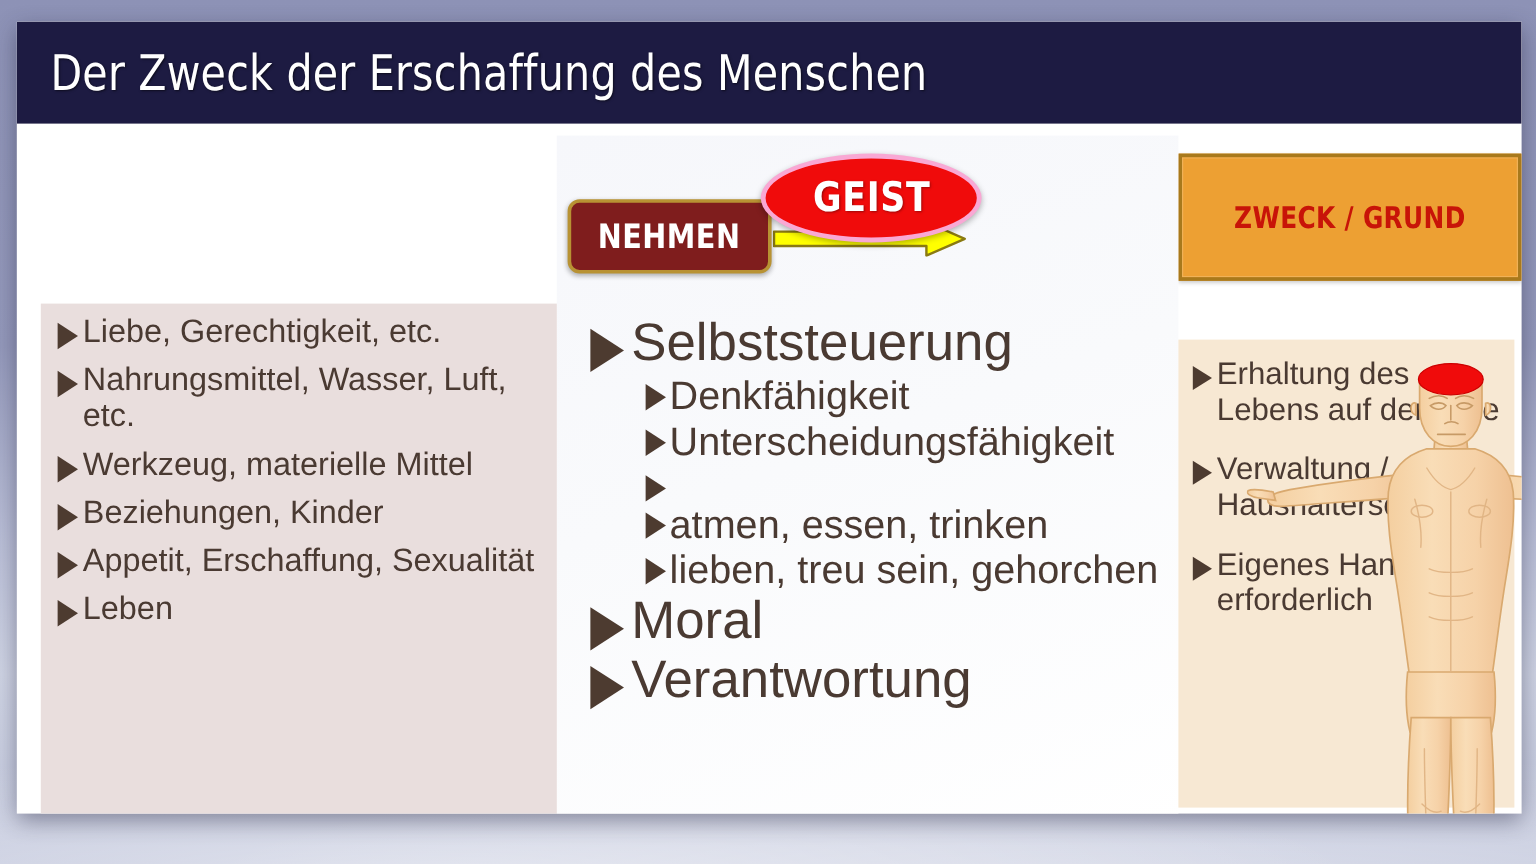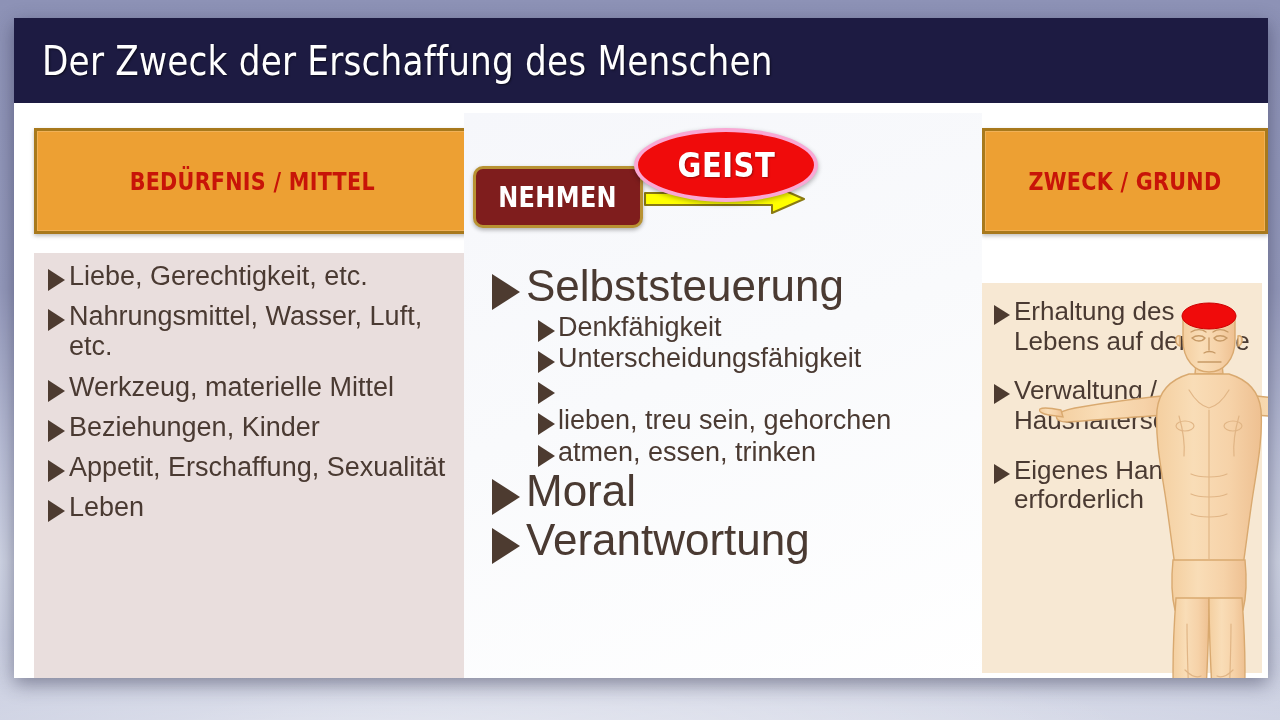--- a/index.html
+++ b/index.html
@@ -101,21 +101,21 @@
   
   #list-right{position:absolute;left:12px;top:14px;right:8px;}
   #list-right li{font-size:26px;line-height:1.14;margin-bottom:20px;}
   #list-right .tri{border-left-width:16px;border-top-width:10px;border-bottom-width:10px;margin-top:8px;margin-right:4px;}
 
   
   #list-center{position:absolute;left:28px;top:150px;right:6px;z-index:3;}
   #list-center li{margin-bottom:0px;align-items:flex-start;}
   #list-center li.lvl1{font-size:44px;line-height:1.05;margin-bottom:2px;}
   #list-center li.lvl1 .tri{border-left-width:28px;border-top-width:18px;border-bottom-width:18px;margin-top:11px;margin-right:6px;}
-  #list-center li.lvl2{font-size:27px;line-height:1.12;margin-left:46px;margin-bottom:1px;}
+  #list-center li.lvl2{font-size:33px;line-height:1.12;margin-left:46px;margin-bottom:1px;}
   #list-center li.lvl2 .tri{border-left-width:17px;border-top-width:11px;border-bottom-width:11px;margin-top:8px;margin-right:3px;}
 
   
   #geist{
     position:absolute;left:620px;top:110px;width:176px;height:66px;z-index:5;
     border-radius:50%;
     background:#f00b0b;
     border:4px solid #f9a8d4;
     display:flex;align-items:center;justify-content:center;
     box-shadow:0 2px 5px rgba(0,0,0,.3);
@@ -153,23 +153,20 @@
 <body>
 
 <div class="backdrop"></div>
 
 <div class="slide">
 
   <div class="titlebar">
     <div class="title">Der Zweck der Erschaffung des Menschen</div>
   </div>
 
-  <div class="chip" id="chip-left">
-    <span>BEDÜRFNIS / MITTEL</span>
-  </div>
 
   <div class="chip" id="chip-right">
     <span>ZWECK / GRUND</span>
   </div>
 
   <div class="panel" id="panel-center">
 
     <svg id="figure" viewBox="0 0 390 490">
       <defs>
         <linearGradient id="sk" x1="0" y1="0" x2="1" y2="0">
@@ -256,25 +253,25 @@
         </li>
       <li class="lvl2">
           <span class="tri"></span>
           <span class="litext">Unterscheidungsfähigkeit</span>
         </li>
       <li class="lvl2">
           <span class="tri"></span>
         </li>
       <li class="lvl2">
           <span class="tri"></span>
+          <span class="litext">atmen, essen, trinken</span>
+        </li>
+      <li class="lvl2">
+          <span class="tri"></span>
           <span class="litext">lieben, treu sein, gehorchen</span>
-        </li>
-      <li class="lvl2">
-          <span class="tri"></span>
-          <span class="litext">atmen, essen, trinken</span>
         </li>
       <li class="lvl1">
           <span class="tri"></span>
           <span class="litext">Moral</span>
         </li>
       <li class="lvl1">
           <span class="tri"></span>
           <span class="litext">Verantwortung</span>
         </li>
     </ul>

